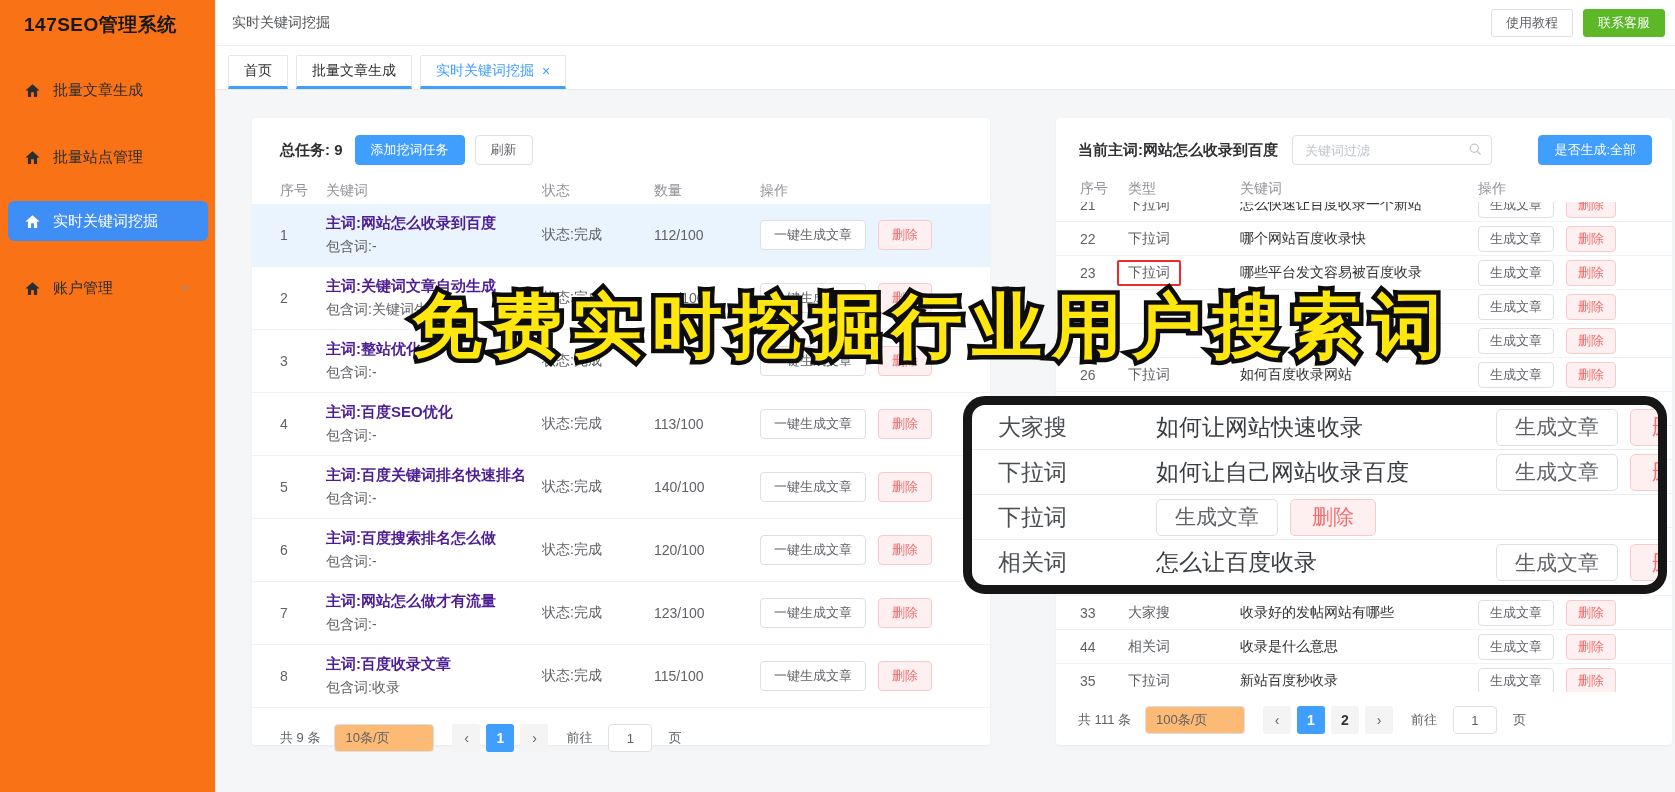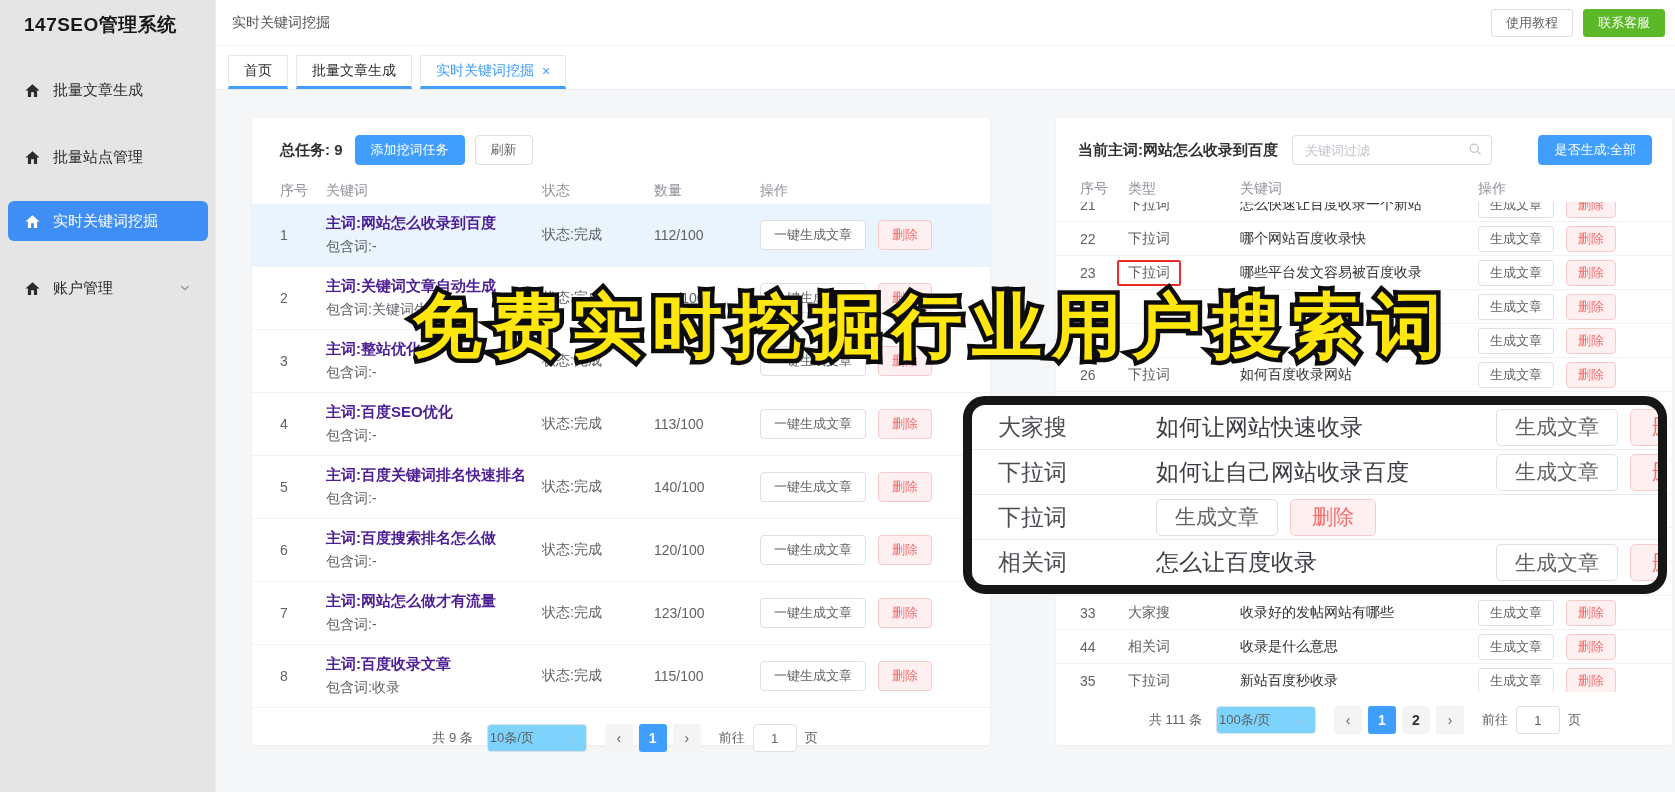--- a/index.html
+++ b/index.html
@@ -1,21 +1,21 @@
 <!DOCTYPE html>
 <html><head>
 <meta charset="utf-8">
 <style>
   * { margin:0; padding:0; box-sizing:border-box; }
   html,body { width:1675px; height:792px; }
   body { font-family:"Liberation Sans","DejaVu Sans",sans-serif; color:#303133; background:#fff; overflow:hidden; }
   .app { position:relative; width:1675px; height:792px; background:#f5f6f8; }
 
   
-  .sidebar { position:absolute; left:0; top:0; width:216px; height:792px; background:#e5e5e5; border-right:1px solid #ededf0; z-index:5; }
+  .sidebar { position:absolute; left:0; top:0; width:216px; height:792px; background:#f97316; border-right:1px solid #ededf0; z-index:5; }
   .logo { position:absolute; left:24px; top:12px; font-size:19px; font-weight:bold; color:#17181a; letter-spacing:.5px; }
   .nav-item { position:absolute; left:8px; width:200px; height:40px; display:flex; align-items:center; gap:12px; padding:0 16px; font-size:15px; color:#2a2c30; border-radius:6px; cursor:pointer; }
   .nav-item .nicon { width:17px; height:17px; flex:0 0 auto; display:flex; }
   .nav-item .nicon svg { width:17px; height:17px; fill:#2a2c30; }
   .nav-item.active { background:#3f8ef6; color:#fff; }
   .nav-item.active .nicon svg { fill:#fff; }
   .nav-chevron { margin-left:auto; display:flex; }
   .nav-chevron svg { width:14px; height:14px; stroke:#8a8f99; fill:none; stroke-width:2; }
 
   
@@ -70,31 +70,31 @@
   .rows-viewport { height:490px; overflow:hidden; }
   .rrow { height:34px; border-bottom:1px solid #f0f2f5; }
   .rrow.first { margin-top:-14px; }
   .rrow .rtype { font-size:14px; color:#606266; }
   .rrow .rkw { font-size:14px; color:#303133; white-space:nowrap; overflow:hidden; }
   .type-boxed { display:inline-block; border:2px solid #ee2b2b; padding:2px 9px; margin-left:-11px; border-radius:2px; }
   .rrow .cell-actions { gap:12px; }
   .rrow .btn-gen,.rrow .btn-del { height:26px; padding:0 11px; font-size:13px; }
 
   
-  .pagination { display:flex; align-items:center; margin:16px 20px 0 28px; font-size:13px; color:#606266;justify-content:center; }
+  .pagination { display:flex; align-items:center; margin:16px 20px 0 28px; font-size:13px; color:#606266; }
   .card-right .pagination { margin-left:22px; margin-top:14px; }
   .pg-total { margin-right:14px; }
-  .pg-select { position:relative; width:100px; height:28px; border:1px solid #dcdfe6; border-radius:4px; display:flex; align-items:center; padding-left:2px; color:#606266; cursor:pointer; background:#7dd3fc; }
+  .pg-select { position:relative; width:100px; height:28px; border:1px solid #dcdfe6; border-radius:4px; display:flex; align-items:center; padding-left:10px; color:#606266; cursor:pointer; background:#fdba74; }
   .pg-select .sel-arrow { position:absolute; right:8px; top:8px; }
   .sel-arrow svg { width:12px; height:12px; stroke:#c0c4cc; fill:none; stroke-width:2; }
   .pager { display:flex; align-items:center; gap:6px; margin-left:18px; }
   .pg-btn { min-width:28px; height:28px; display:flex; align-items:center; justify-content:center; background:#f4f4f5; border-radius:3px; color:#606266; font-size:14px; cursor:pointer; border:none; }
   .pg-btn.page { color:#303133; font-weight:bold; }
   .pg-btn.active { background:#409eff; color:#fff; }
-  .pg-goto { display:flex; align-items:center; gap:8px; margin-left:18px; }
+  .pg-goto { display:flex; align-items:center; gap:16px; margin-left:18px; }
   .pg-goto input { width:44px; height:28px; border:1px solid #dcdfe6; border-radius:4px; text-align:center; font-size:13px; color:#606266; outline:none; }
 
   
   .overlay-headline { position:absolute; left:412px; top:280px; z-index:40; font-size:70px; font-weight:900; letter-spacing:10px; white-space:nowrap; color:#ffe60c; -webkit-text-stroke:9px #0c0c0c; paint-order:stroke fill; pointer-events:none; }
 
   
   .inset { position:absolute; left:963px; top:396px; width:704px; height:198px; background:#fff; border:9px solid #161616; border-radius:22px; overflow:hidden; z-index:30; }
   .inset-row { height:45px; display:flex; align-items:center; border-bottom:1px solid #e9ebee; padding-left:26px; }
   .inset-row:last-child { border-bottom:none; }
   .inset-type { width:158px; font-size:23px; color:#4a4d52; }

